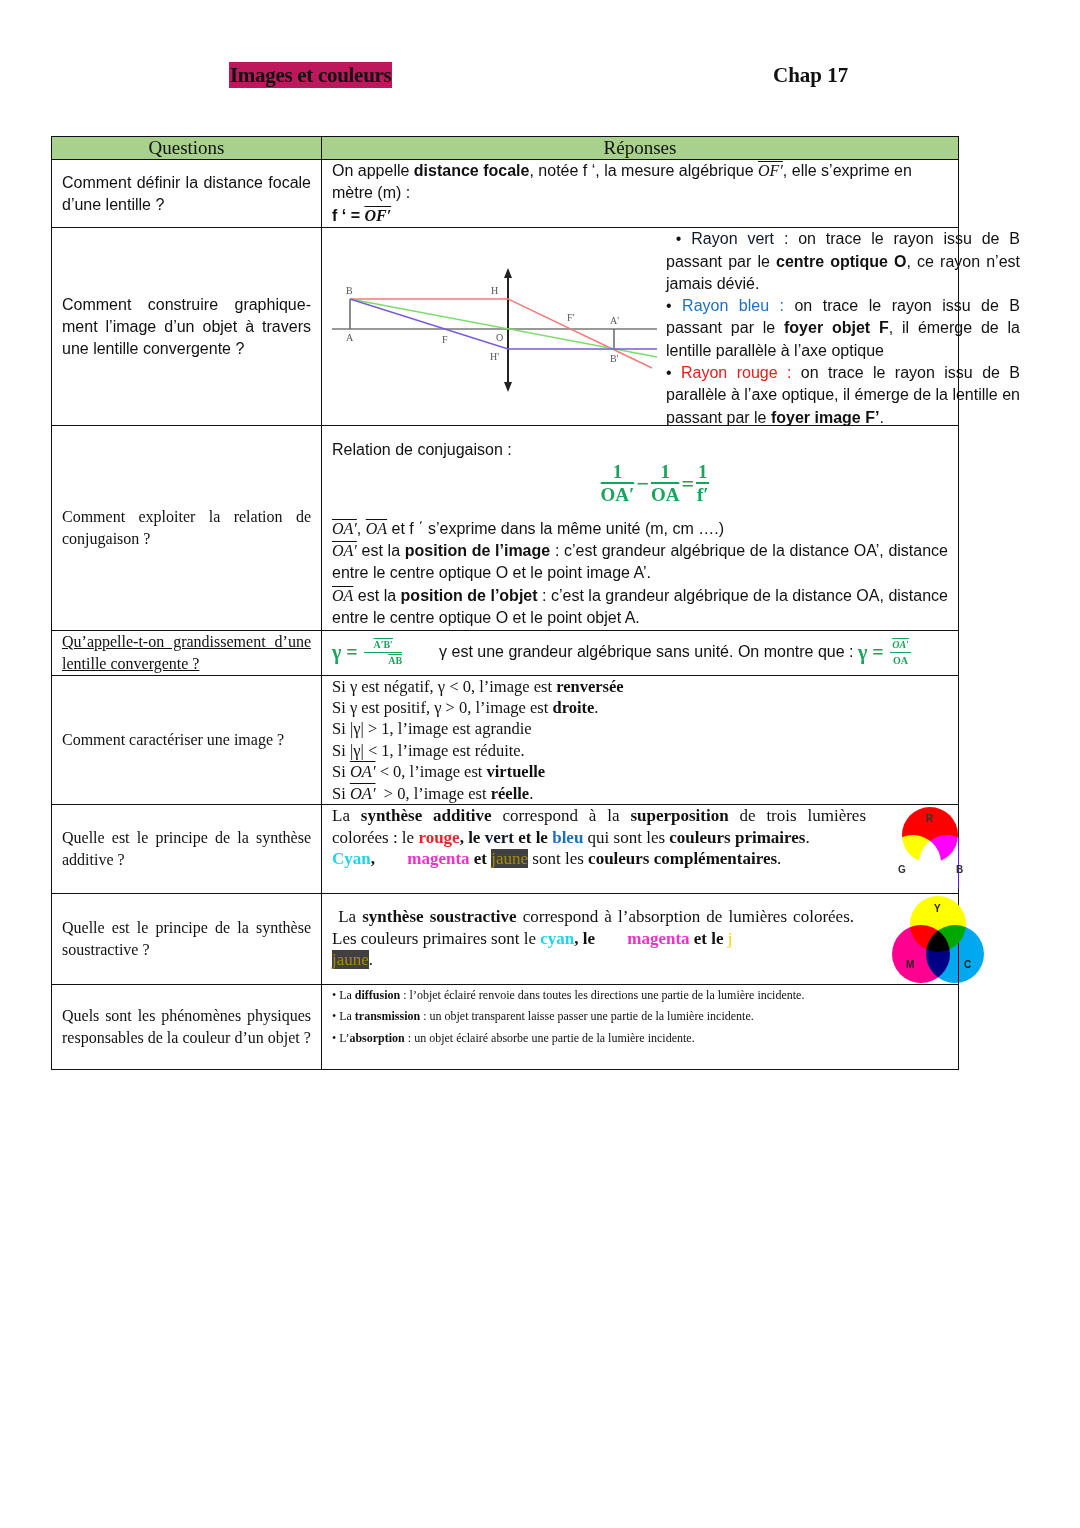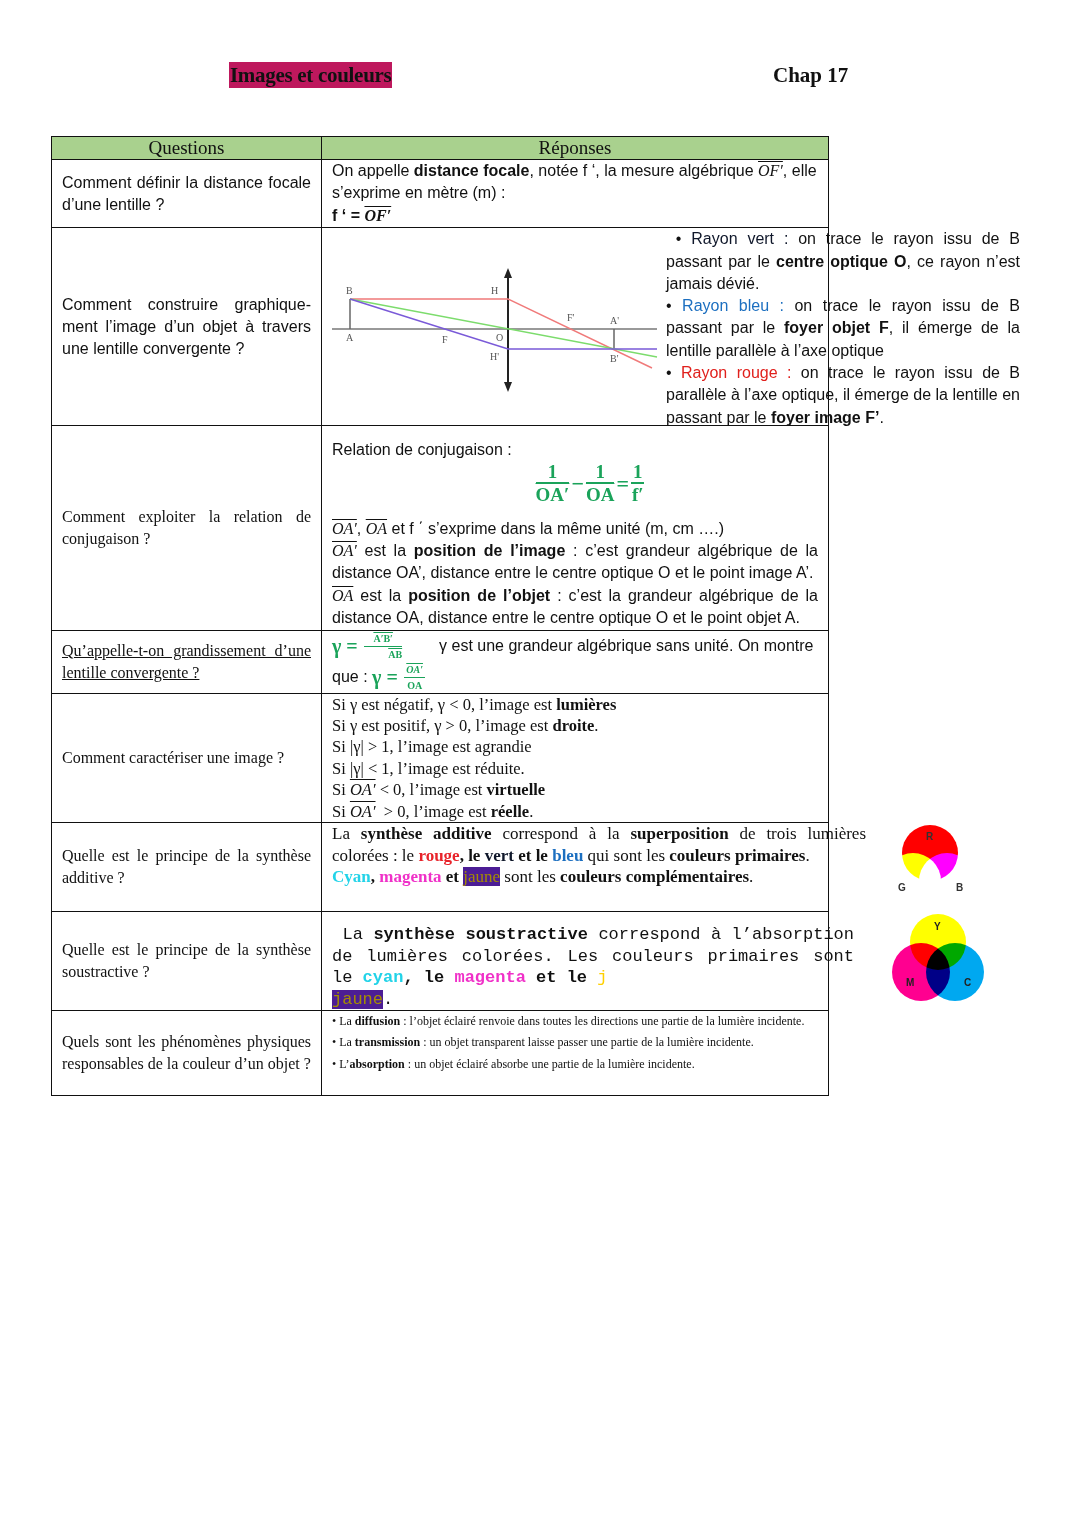--- a/index.html
+++ b/index.html
@@ -1,34 +1,34 @@
 <!DOCTYPE html>
 <html><head>
 <meta charset="utf-8">
 <style>
   html, body { margin: 0; padding: 0; background: #ffffff; }
   body { width: 1080px; height: 1528px; position: relative; font-family: "Liberation Serif", serif; color: #111; }
   .title { position: absolute; top: 62px; left: 229px; font-family: "Liberation Serif", serif; font-weight: bold; font-size: 21px; background: #be185d; padding: 0 1px; line-height: 26px; letter-spacing: -0.3px; }
   .chap { position: absolute; top: 62px; left: 773px; font-family: "Liberation Serif", serif; font-weight: bold; font-size: 21px; line-height: 26px; }
-  table.qa { position: absolute; top: 136px; left: 51px; width: 778px; border-collapse: collapse; table-layout: fixed; }
+  table.qa { position: absolute; top: 136px; left: 51px; width: 908px; border-collapse: collapse; table-layout: fixed; }
   table.qa td, table.qa th { border: 1.5px solid #111; vertical-align: top; padding: 0 10px; }
   table.qa th { background: #a9d18e; font-weight: normal; font-family: "Liberation Serif", serif; font-size: 19px; height: 22px; line-height: 22px; padding: 0; }
   col.c1 { width: 270px; }
   .sans { font-family: "Liberation Sans", sans-serif; }
   .serif { font-family: "Liberation Serif", serif; }
   .q { font-size: 16px; line-height: 22px; text-align: justify; text-align-last: left; vertical-align: middle !important; }
   .a { font-size: 16px; line-height: 22.4px; }
   .ov { text-decoration: overline; font-style: italic; }
   .red { color: #e8232a; }
   .dkred { color: #e0201c; }
   .gr2 { color: #0f172a; }
   .bl2 { color: #1c6fc0; }
   .cyan { color: #22d3e8; }
-  .mag { color: #f030c8; }
-  .yel-hl { background: #4c1d95; color: #a68d00; }
+  .mag { color: #f030c8; margin-left: 28px; }
+  .yel-hl { background: #404040; color: #a68d00; }
   .yel { color: #ffd000; }
   .frac { display: inline-block; vertical-align: middle; text-align: center; font-family: "Liberation Serif", serif; font-weight: bold; color: #1aa35a; margin: 0 2px; }
   .frac .num { display: block; border-bottom: 2px solid #1aa35a; padding: 0 2px; line-height: 20px; font-size: 19px; }
   .frac .den { display: block; line-height: 22px; font-size: 19px; }
   .fracsm .num, .fracsm .den { font-size: 10px; line-height: 15px; }
   .fracsm .num { border-bottom-width: 1.5px; }
   .op { font-family: "Liberation Serif", serif; font-weight: bold; color: #1aa35a; font-size: 22px; vertical-align: middle; }
   .lensrow { height: 198px; }
   .diagram { position: absolute; left: 0; top: 0; }
   .cell-rel { position: relative; }
@@ -112,21 +112,21 @@
       <span style="display:inline-block; width:26px;"></span>
       <span>γ est une grandeur algébrique sans unité. On montre que :</span>
       <span class="op" style="font-size:20px;">γ =</span>
       <span class="frac fracsm"><span class="num" style="text-decoration:overline; font-style:italic;">OA′</span><span class="den">OA</span></span>
     </td>
   </tr>
 
   <tr>
     <td class="q serif" style="height:128px;">Comment caractériser une image ?</td>
     <td class="a serif" style="line-height:21.4px; font-size:16.5px;">
-      <div><span>Si γ est négatif, γ &lt; 0, l’image est </span><b>lumières</b></div>
+      <div><span>Si γ est négatif, γ &lt; 0, l’image est </span><b>renversée</b></div>
       <div><span>Si γ est positif, γ &gt; 0, l’image est </span><b>droite</b><span>.</span></div>
       <div>Si |γ| &gt; 1, l’image est agrandie</div>
       <div>Si |γ| &lt; 1, l’image est réduite.</div>
       <div><span>Si </span><span class="ov">OA′</span><span> &lt; 0, l’image est </span><b>virtuelle</b></div>
       <div><span>Si </span><span class="ov">OA′</span><span style="white-space:pre;">  &gt; 0, l’image est </span><b>réelle</b><span>.</span></div>
     </td>
   </tr>
 
   <tr>
     <td class="q serif" style="height:88px;">Quelle est le principe de la synthèse additive ?</td>
@@ -142,21 +142,21 @@
         <text x="42" y="15" font-size="10" font-weight="bold" font-family="Liberation Sans, sans-serif" fill="#333">R</text>
         <text x="14" y="66" font-size="10" font-weight="bold" font-family="Liberation Sans, sans-serif" fill="#333">G</text>
         <text x="72" y="66" font-size="10" font-weight="bold" font-family="Liberation Sans, sans-serif" fill="#333">B</text>
       </svg>
     </td>
   </tr>
 
   <tr>
     <td class="q serif" style="height:90px;">Quelle est le principe de la synthèse soustractive ?</td>
     <td class="a serif cell-rel" style="font-size:17px; line-height:21.5px; padding-top:12px;">
-      <div style="width:522px; text-align:justify;font-family:Liberation Mono, monospace;">
+      <div style="width:522px; text-align:justify;">
         &nbsp;<span>La </span><b>synthèse soustractive</b><span> correspond à l’absorption de lumières colorées. Les couleurs primaires sont le </span><b class="cyan">cyan</b><b>, le </b><b class="mag">magenta</b><b> et le </b> <span class="yel">j</span><br>
         <span class="yel-hl">jaune</span><span>.</span>
       </div>
       <svg class="colorwheel" style="left:568px; top:2px;" width="96" height="88" viewBox="0 0 96 88">
         <circle cx="48" cy="28" r="28" fill="#ffff00"></circle>
         <circle cx="31" cy="58" r="29" fill="#ff0090" style="mix-blend-mode:multiply"></circle>
         <circle cx="65" cy="58" r="29" fill="#00a8f0" style="mix-blend-mode:multiply"></circle>
         <text x="44" y="16" font-size="10" font-weight="bold" font-family="Liberation Sans, sans-serif" fill="#222">Y</text>
         <text x="16" y="72" font-size="10" font-weight="bold" font-family="Liberation Sans, sans-serif" fill="#222">M</text>
         <text x="74" y="72" font-size="10" font-weight="bold" font-family="Liberation Sans, sans-serif" fill="#222">C</text>

